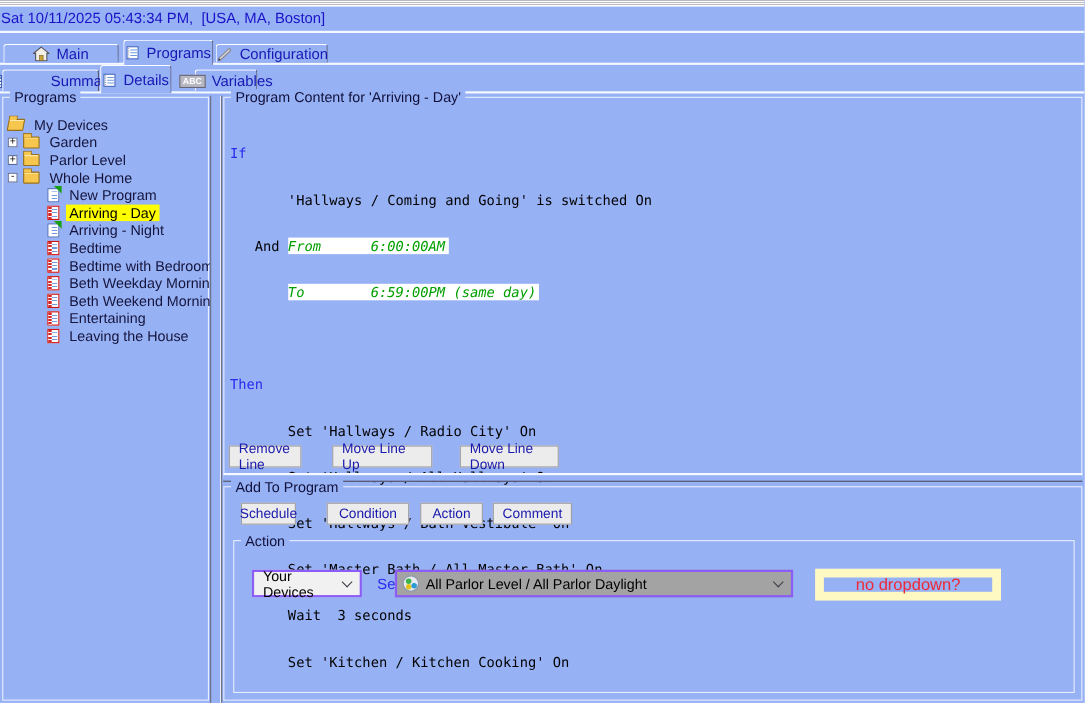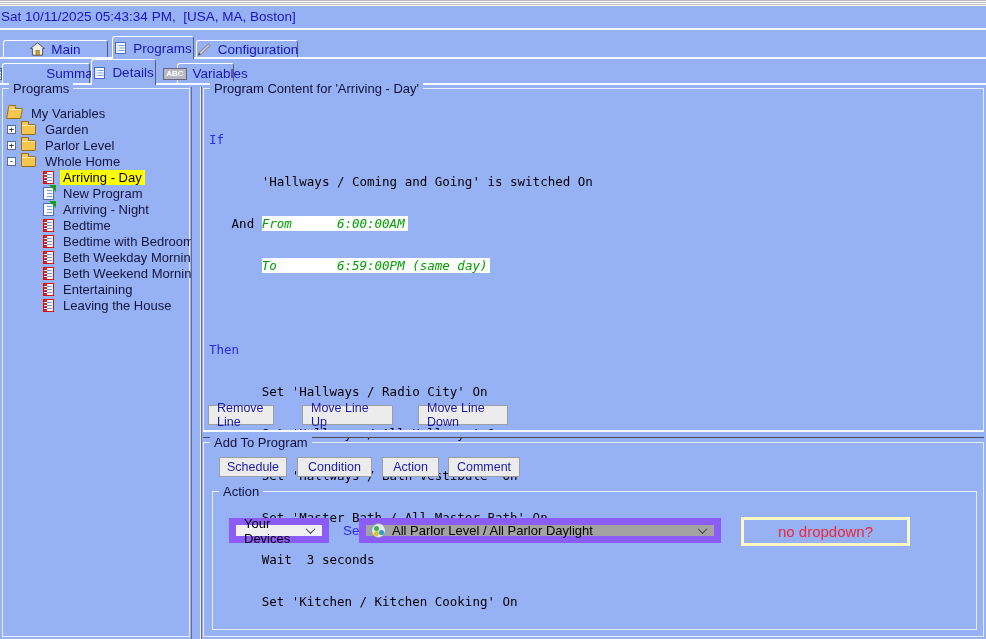--- a/index.html
+++ b/index.html
@@ -83,37 +83,37 @@
     font-family:"Liberation Sans", sans-serif; display:flex; align-items:center;
     justify-content:center; padding:0 8px; cursor:pointer; }
   
   .hsplit { position:absolute; left:203px; right:2px; top:430px; height:8px;
     border-top:2px solid #f6f9ff; border-bottom:1px solid #4c4c5e;
     background:#97b1f5; cursor:row-resize; }
   
   .add-panel { left:203px; top:442px; right:2px; height:195px; }
   .action-panel { left:8px; top:48px; right:6px; height:139px; }
   
-  .combo { position:absolute; height:25px; border:7px solid #8b5cf6;
+  .combo { position:absolute; height:25px; border:2px solid #8b5cf6;
     display:flex; align-items:center; font-size:13px; color:#000;
     padding:0 8px; cursor:pointer; }
   .combo .chev { width:7px; height:7px; border-right:1.5px solid #3c3c46;
     border-bottom:1.5px solid #3c3c46; transform:rotate(45deg) translate(-1px,-1px);
     margin-left:auto; flex:none; }
   .combo.gray { background:#f1f1f1; }
   .combo.white { background:#a3a3a3; }
   .setlbl { position:absolute; font-size:13.5px; color:#2a2af0; }
   .devicon { width:15px; height:15px; border-radius:50%; background:#e7ebf1;
     border:1px solid #8a98a8; position:relative; margin-right:6px; flex:none; }
   .devicon i { position:absolute; width:5px; height:5px; border-radius:50%; }
   .devicon .g { left:2px; top:2px; background:#3cb44a; }
   .devicon .y { left:2px; top:7px; background:#e2c31c; }
   .devicon .b { left:7px; top:6px; background:#2a9ad4; }
   
-  .annotation { position:absolute; border:3px solid #fef9c3; color:#ef2837;
+  .annotation { position:absolute; border:8px solid #fef9c3; color:#ef2837;
     font-size:15px; display:flex; align-items:center; justify-content:center;
     background:transparent; }
 </style>
 </head>
 <body>
 
 <div id="screen">
 
   <div class="top-stripes"></div>
 
@@ -176,44 +176,44 @@
       <span class="ticon abc-badge">ABC</span>
       <span>Variables</span>
     </div>
   </div>
 
   <div class="panel sidebar">
     <span class="legend">Programs</span>
     <div class="tree">
       <div class="trow d0">
         <span class="folder open"></span>
-        <span class="tlbl">My Variables</span>
+        <span class="tlbl">My Devices</span>
       </div>
       <div class="trow d1">
         <span class="exp">+</span>
         <span class="folder"></span>
         <span class="tlbl">Garden</span>
       </div>
       <div class="trow d1">
         <span class="exp">+</span>
         <span class="folder"></span>
         <span class="tlbl">Parlor Level</span>
       </div>
       <div class="trow d1">
         <span class="exp">-</span>
         <span class="folder"></span>
         <span class="tlbl">Whole Home</span>
       </div>
-      <div class="trow d2 hl">
-        <span class="pg red"></span>
-        <span class="tlbl">Arriving - Day</span>
-      </div>
       <div class="trow d2">
         <span class="pg green"></span>
         <span class="tlbl">New Program</span>
+      </div>
+      <div class="trow d2 hl">
+        <span class="pg red"></span>
+        <span class="tlbl">Arriving - Day</span>
       </div>
       <div class="trow d2">
         <span class="pg green"></span>
         <span class="tlbl">Arriving - Night</span>
       </div>
       <div class="trow d2">
         <span class="pg red"></span>
         <span class="tlbl">Bedtime</span>
       </div>
       <div class="trow d2">
@@ -263,21 +263,21 @@
     </div>
     <div class="btn" style="left:4px; top:316px; width:66px;">Remove Line</div>
     <div class="btn" style="left:98px; top:316px; width:91px;">Move Line Up</div>
     <div class="btn" style="left:214px; top:316px; width:90px;">Move Line Down</div>
   </div>
 
   <div class="hsplit"></div>
 
   <div class="panel add-panel">
     <span class="legend">Add To Program</span>
-    <div class="btn" style="left:15px; top:14px; width:68px;">Schedule</div>
+    <div class="btn" style="left:15px; top:14px; width:50px;">Schedule</div>
     <div class="btn" style="left:93px; top:14px; width:75px;">Condition</div>
     <div class="btn" style="left:178px; top:14px; width:57px;">Action</div>
     <div class="btn" style="left:244px; top:14px; width:72px;">Comment</div>
 
     <div class="panel action-panel">
       <span class="legend">Action</span>
 
       <div class="combo gray" style="left:16px; top:26px; width:100px;">
         <span>Your Devices</span>
         <span class="chev"></span>

